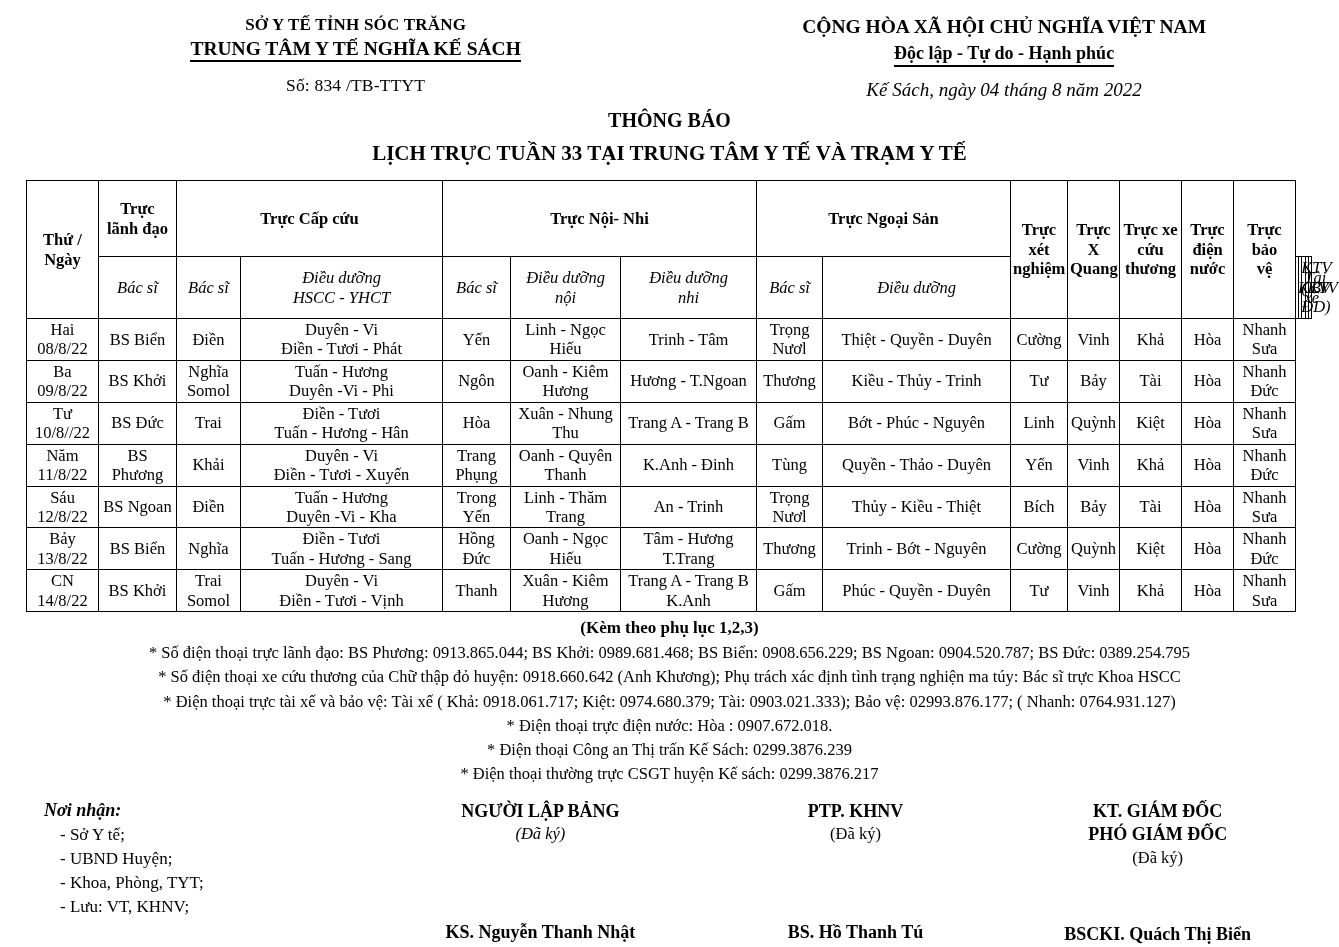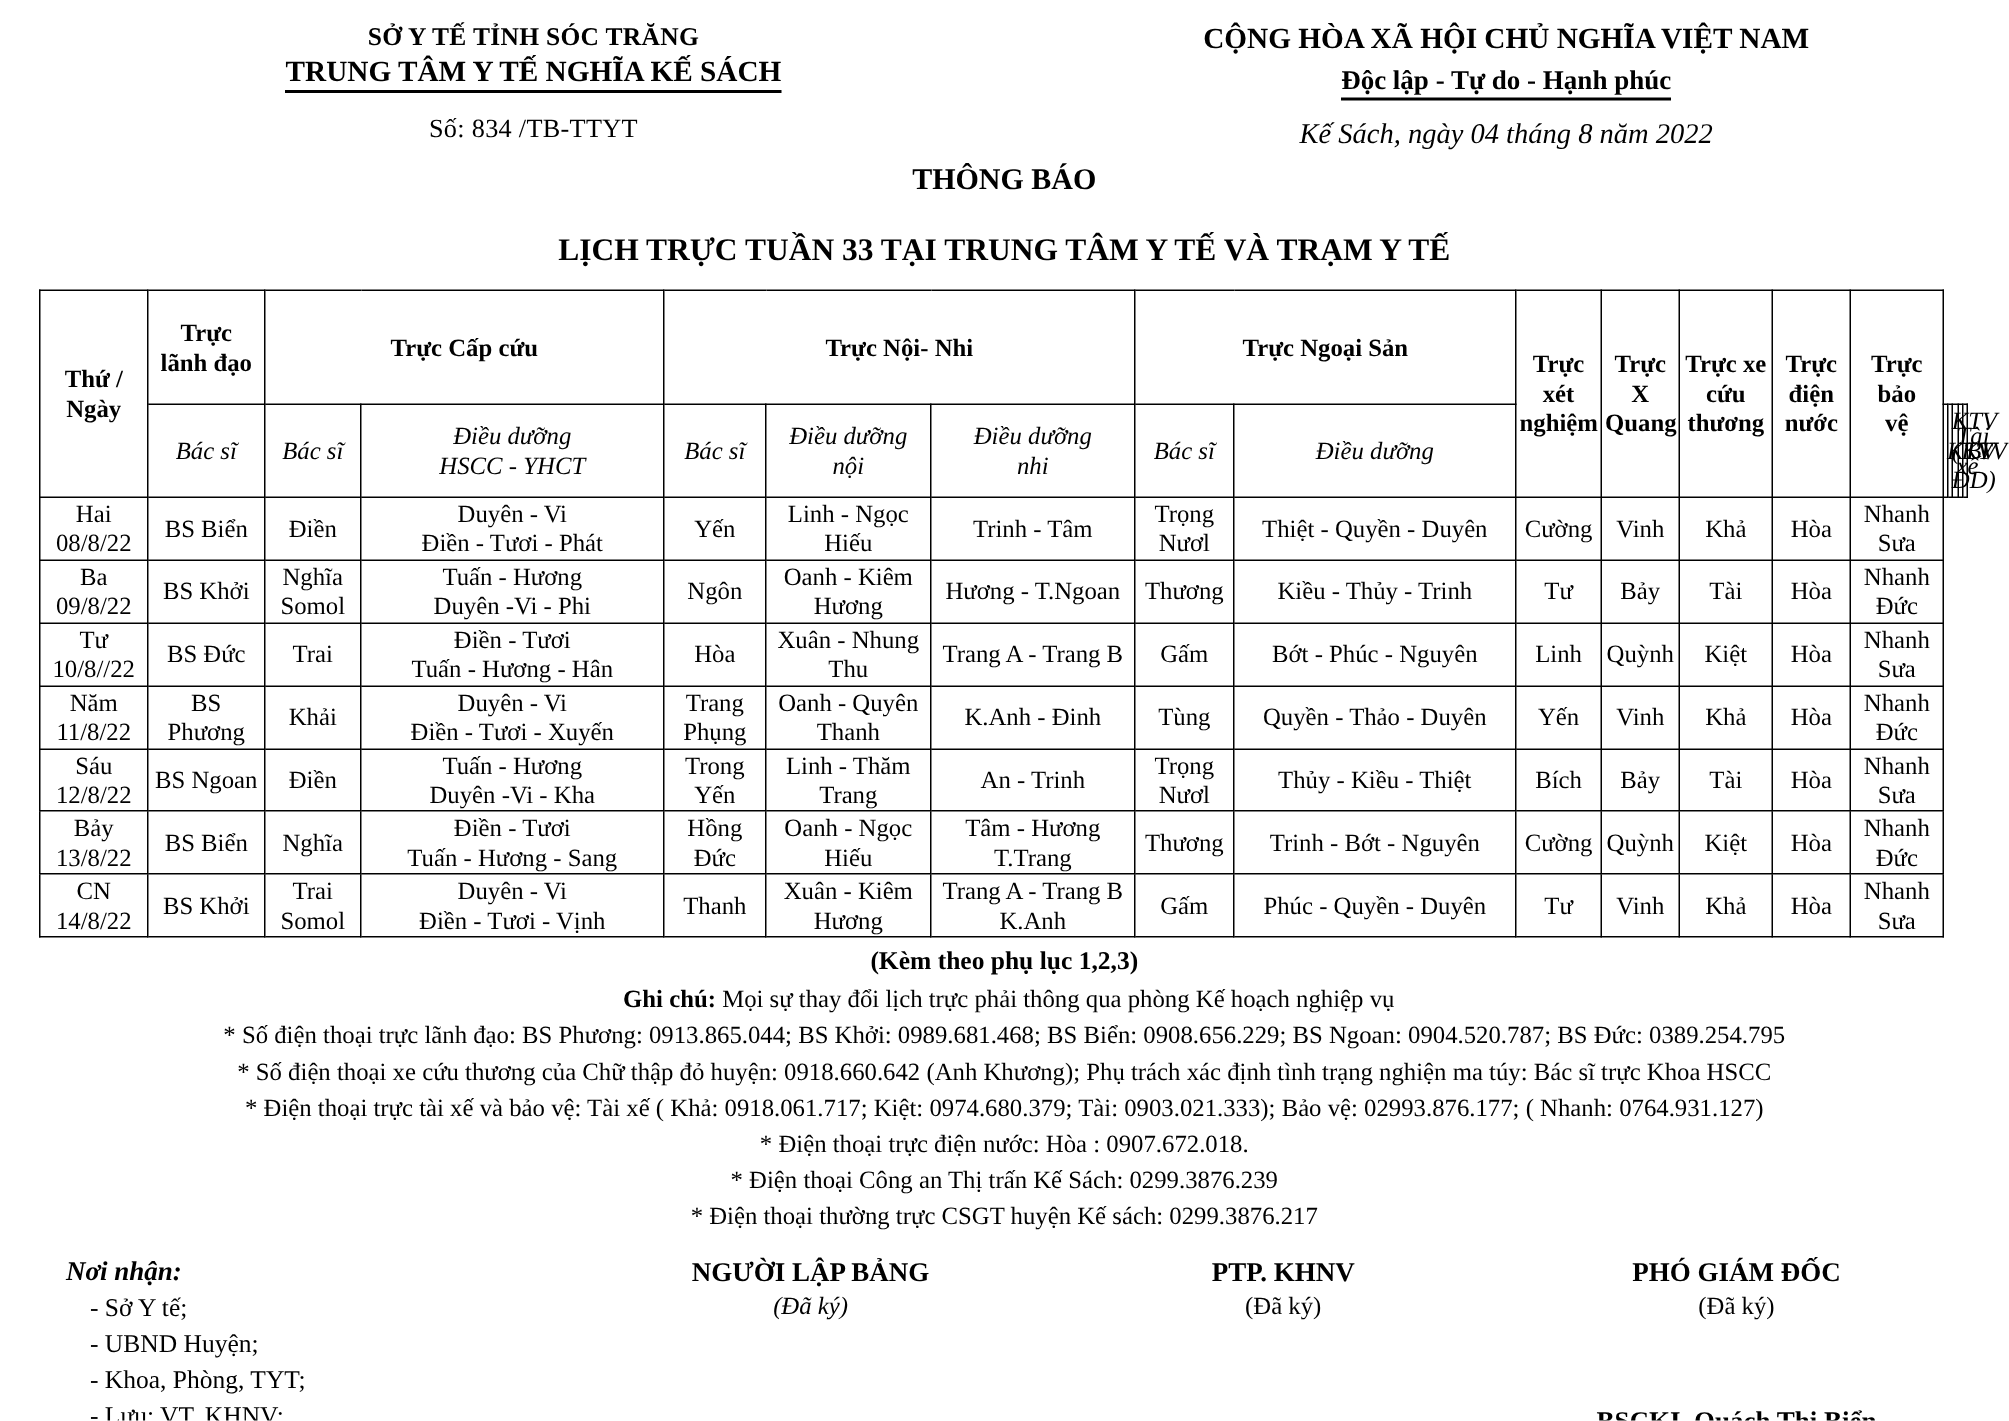--- a/index.html
+++ b/index.html
@@ -46,21 +46,21 @@
   .place-date {
     font-size: 19px; font-style: italic; margin-top: 14px;
   }
 
   
   .title-block { text-align: center; margin-top: 6px; }
   .title-main {
     font-size: 20px; font-weight: bold; line-height: 1.35;
   }
   .title-sub {
-    font-size: 21px; font-weight: bold; line-height: 1.35; margin-top: 18px;
+    font-size: 21px; font-weight: bold; line-height: 1.35; margin-top: 5px;
   }
 
   
   table.roster {
     border-collapse: collapse;
     width: 1286px;
     margin: 13px 0 0 0;
     table-layout: fixed;
   }
   table.roster th, table.roster td {
@@ -321,21 +321,20 @@
           <td>Vinh</td>
           <td>Khả</td>
           <td>Hòa</td>
           <td>Nhanh<br>Sưa</td>
         </tr>
       </tbody>
   </table>
 
   <div class="notes">
     <div class="note-attach">(Kèm theo phụ lục 1,2,3)</div>
-    <div class="note-line indent"><span class="note-label">Ghi chú:</span><span> Mọi sự thay đổi lịch trực phải thông qua phòng Kế hoạch nghiệp vụ</span></div>
     <div id="note-lines">
         <div class="note-line">* Số điện thoại trực lãnh đạo: BS Phương: 0913.865.044; BS Khởi:  0989.681.468; BS Biển: 0908.656.229; BS Ngoan: 0904.520.787; BS Đức: 0389.254.795</div>
         <div class="note-line">* Số điện thoại xe cứu thương của Chữ thập đỏ huyện: 0918.660.642 (Anh Khương); Phụ trách xác định tình trạng nghiện ma túy: Bác sĩ trực Khoa HSCC</div>
         <div class="note-line">* Điện thoại trực tài xế và bảo vệ: Tài  xế ( Khả: 0918.061.717;   Kiệt: 0974.680.379; Tài: 0903.021.333);  Bảo vệ: 02993.876.177; ( Nhanh: 0764.931.127)</div>
         <div class="note-line">* Điện thoại trực điện nước: Hòa : 0907.672.018.</div>
         <div class="note-line">* Điện thoại Công an Thị trấn Kế Sách: 0299.3876.239</div>
         <div class="note-line">* Điện thoại thường trực CSGT huyện Kế sách: 0299.3876.217</div>
       </div>
   </div>
 
@@ -357,19 +356,20 @@
       <div class="sig-name shift-a">KS. Nguyễn Thanh Nhật</div>
     </div>
 
     <div class="sig-col ptp">
       <div class="sig-role">PTP. KHNV</div>
       <div class="sig-signed upright">(Đã ký)</div>
       <div class="sig-name shift-b">BS. Hồ Thanh Tú</div>
     </div>
 
     <div class="sig-col dir">
+      <div class="sig-role">KT. GIÁM ĐỐC</div>
       <div class="sig-role">PHÓ GIÁM ĐỐC</div>
       <div class="sig-signed upright">(Đã ký)</div>
       <div class="sig-name shift-c">BSCKI. Quách Thị Biển</div>
     </div>
 
   </div>
 </div>
 
 </body></html>

